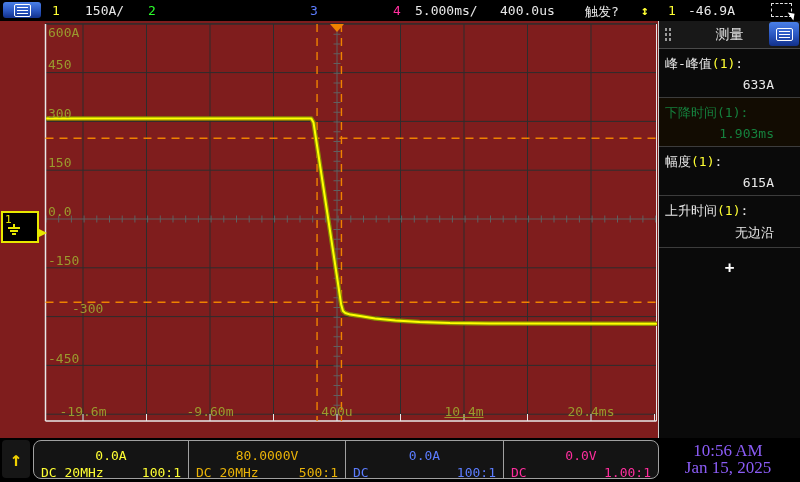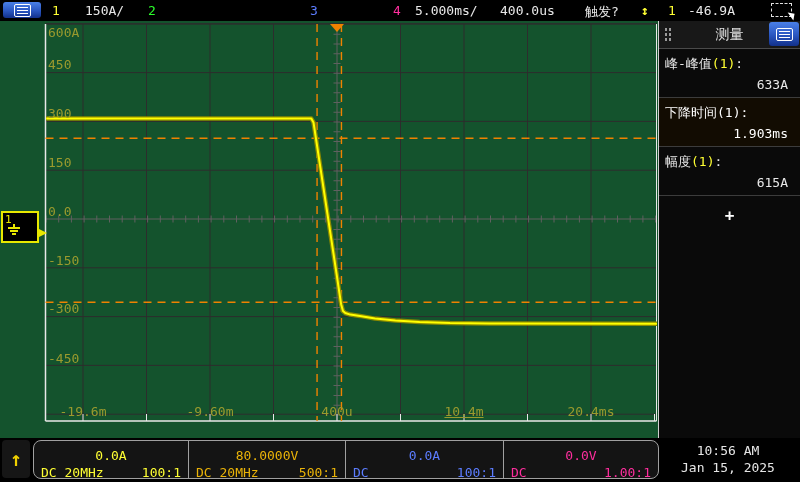--- a/index.html
+++ b/index.html
@@ -12,21 +12,21 @@
            border-radius:3px;display:flex;align-items:center;justify-content:center;cursor:pointer;}
   .menu-btn{position:absolute;left:3px;top:2px;width:38px;height:16px;}
   .hamb{width:15px;height:11px;border:1px solid #fff;border-radius:2px;position:relative;}
   .hamb::before{content:'';position:absolute;left:2px;right:2px;top:2px;height:7px;
                 background:repeating-linear-gradient(#fff 0 1px,transparent 1px 3px);}
   .c1{color:#ffff33}.c2{color:#2bff2b}.c3{color:#5c7dff}.c4{color:#ff2e9e}
   .capture{position:absolute;right:8px;top:3px;width:19px;height:12px;border:1px dashed #e0e0e0;}
   .capture::after{content:'';position:absolute;right:-3px;bottom:-4px;width:0;height:0;
                   border-top:7px solid #fff;border-left:7px solid transparent;transform:rotate(10deg);}
   
-  .gridarea{position:absolute;left:0;top:21px;width:658px;height:417px;background:#14532d;}
+  .gridarea{position:absolute;left:0;top:21px;width:658px;height:417px;background:#7f1d1d;}
   .gridarea svg{position:absolute;left:0;top:0;}
   .ylab{position:absolute;left:48px;font-size:13px;color:#9a9a2e;line-height:13px;}
   .xlab{position:absolute;font-size:13px;color:#9a9a2e;transform:translateX(-50%);line-height:13px;}
   .gnd{position:absolute;left:1px;top:190px;width:46px;height:32px;}
   .gnd-box{position:absolute;left:0;top:0;width:30px;height:26px;border:2px solid #e8e800;
            background:#000;color:#e8e800;font-size:11px;line-height:11px;padding:1px 2px;}
   .gnd-sym{position:relative;margin:1px 0 0 3px;width:13px;height:8px;}
   .gnd-sym i{position:absolute;background:#e8e800;height:2px;}
   .gnd-sym .b0{left:5px;top:-2px;width:2px;height:3px;}
   .gnd-sym .b1{left:0;top:1px;width:12px;}
@@ -36,41 +36,41 @@
              border-left:10px solid #e8e800;border-top:5px solid transparent;border-bottom:5px solid transparent;}
   
   .panel{position:absolute;left:658px;top:21px;width:142px;height:417px;background:#0a0a0a;
          border-left:1px solid #cfcfcf;box-sizing:border-box;}
   .panel-head{position:relative;height:27px;background:#181818;border-bottom:1px solid #4a4a4a;
               display:flex;align-items:center;}
   .dots{width:7px;height:15px;margin:0 5px;
         background-image:radial-gradient(#9a9a9a 1px,transparent 1.4px);background-size:4px 5px;}
   .panel-title{flex:1;text-align:center;font-size:14px;color:#e0e0e0;}
   .panel-btn{position:absolute;right:1px;top:1px;width:30px;height:24px;}
-  .m-row{border-bottom:1px solid #3c3c3c;padding:6px 8px 4px 6px;font-size:13px;}
+  .m-row{border-bottom:1px solid #3c3c3c;padding:6px 22px 4px 6px;font-size:13px;}
   .m-label{color:#e8e8e8;}
   .m-label .src{color:#ffff33;}
   .m-value{text-align:right;color:#e8e8e8;padding:4px 4px 1px 0;}
   .m-row.sel{color:#ff9900;background:#120c02;}
-  .m-row.sel .m-label,.m-row.sel .m-value,.m-row.sel .src{color:#ffffff;}
+  .m-row.sel .m-label,.m-row.sel .m-value,.m-row.sel .src{color:#15803d;}
   .add-btn{margin:10px auto 0;width:26px;text-align:center;color:#fff;
            font-size:16px;font-weight:bold;cursor:pointer;}
   
   .bottombar{position:absolute;left:0;top:438px;width:800px;height:44px;background:#000;}
   .up-btn{position:absolute;left:2px;top:2px;width:28px;height:38px;background:#161616;border-radius:4px;
           display:flex;align-items:center;justify-content:center;color:#f0d000;font-size:20px;
           font-weight:bold;cursor:pointer;}
   .chboxes{position:absolute;left:33px;top:2px;width:624px;height:37px;display:flex;
            border:1px solid #a0a0a0;border-radius:8px;background:#141414;overflow:hidden;}
   .chbox{box-sizing:border-box;padding-top:6px;cursor:pointer;}
   .chbox + .chbox{border-left:1px solid #a0a0a0;}
   .ch-val{text-align:center;font-size:13px;height:17px;line-height:17px;}
   .ch-info{display:flex;justify-content:space-between;padding:0 7px;font-size:13px;height:17px;line-height:17px;}
   .clock{position:absolute;left:662px;top:4px;width:132px;text-align:center;
-         font-size:13px;line-height:17px;color:#e5e5e5;}
+         font-size:17px;line-height:17px;color:#8b5cf6;font-family:Liberation Serif, serif;}
 </style>
 </head>
 <body>
 
 <div class="screen">
 
   <div class="topbar">
     <div class="bluebtn menu-btn">
       <div class="hamb"></div>
     </div>
@@ -123,21 +123,21 @@
         <polyline points="46.2,97.5 311.3,97.5 313.5,101.4 336.0,249.1 341.1,283.2 343.0,290.1 345.3,292.0 350.3,293.6 359.9,294.9 375.1,297.6 395.4,299.5 419.6,301.1 450.0,302.1 489.4,302.4 657.0,302.8" fill="none" stroke="#8a8a00" stroke-width="4.5" stroke-linejoin="round"></polyline>
         <polyline points="46.2,97.5 311.3,97.5 313.5,101.4 336.0,249.1 341.1,283.2 343.0,290.1 345.3,292.0 350.3,293.6 359.9,294.9 375.1,297.6 395.4,299.5 419.6,301.1 450.0,302.1 489.4,302.4 657.0,302.8" fill="none" stroke="#ffff00" stroke-width="2" stroke-linejoin="round"></polyline>
       </svg>
     <div id="ylabels">
         <div class="ylab" style="top: 4.6px;">600A</div>
         <div class="ylab" style="top: 37.4px;">450</div>
         <div class="ylab" style="top: 86.2px;">300</div>
         <div class="ylab" style="top: 135px;">150</div>
         <div class="ylab" style="top: 183.8px;">0.0</div>
         <div class="ylab" style="top: 232.6px;">-150</div>
-        <div class="ylab" style="top: 281.4px;">-300</div>
+        <div class="ylab" style="top: 281.4px; padding-left: 24px;">-300</div>
         <div class="ylab" style="top: 331px;">-450</div>
       </div>
     <div id="xlabels">
         <div class="xlab" style="left: 83px; top: 384px;">-19.6m</div>
         <div class="xlab" style="left: 210px; top: 384px;">-9.60m</div>
         <div class="xlab" style="left: 337px; top: 384px;">400u</div>
         <div class="xlab" style="left: 464px; top: 384px; text-decoration: underline;">10.4m</div>
         <div class="xlab" style="left: 591px; top: 384px;">20.4ms</div>
       </div>
     <div class="gnd">
@@ -169,20 +169,24 @@
           <div class="m-value">633A</div>
         </div>
         <div class="m-row sel">
           <div class="m-label"><span>下降时间</span><span class="src">(1)</span><span>:</span></div>
           <div class="m-value">1.903ms</div>
         </div>
         <div class="m-row">
           <div class="m-label"><span>幅度</span><span class="src">(1)</span><span>:</span></div>
           <div class="m-value">615A</div>
         </div>
+        <div class="m-row">
+          <div class="m-label"><span>上升时间</span><span class="src">(1)</span><span>:</span></div>
+          <div class="m-value">无边沿</div>
+        </div>
       </div>
     <div class="add-btn">+</div>
   </div>
 
   <div class="bottombar">
     <div class="up-btn">
       <span>↑</span>
     </div>
     <div class="chboxes" id="chboxes">
         <div class="chbox" style="width: 154px; color: rgb(255, 255, 51);">

